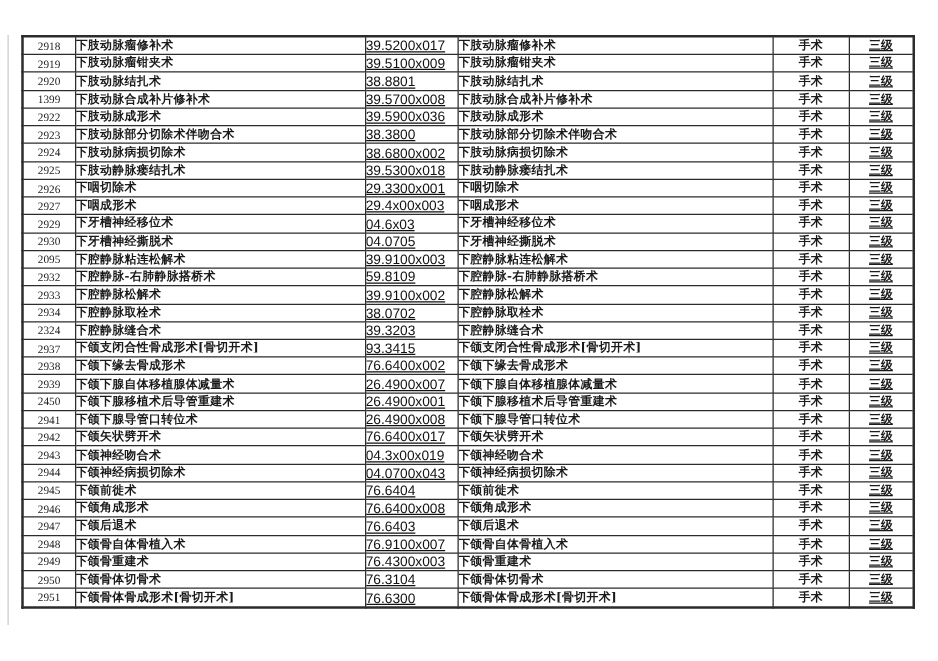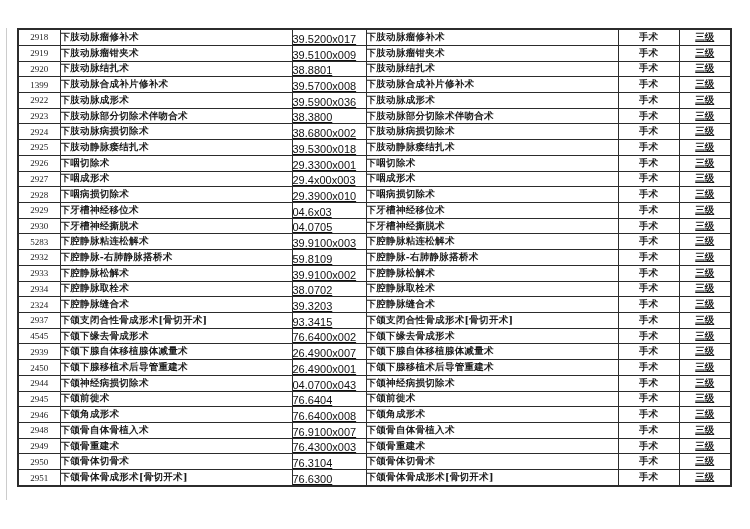--- a/index.html
+++ b/index.html
@@ -164,45 +164,37 @@
   </tr>
       <tr>
     <td class="c-no">2927</td>
     <td class="c-name">下咽成形术</td>
     <td class="c-code">29.4x00x003</td>
     <td class="c-name">下咽成形术</td>
     <td class="c-cat">手术</td>
     <td class="c-lvl"><span class="lvl-text">三级</span></td>
   </tr>
       <tr>
-    <td class="c-no">2928</td>
-    <td class="c-name">下咽病损切除术</td>
-    <td class="c-code">29.3900x010</td>
-    <td class="c-name">下咽病损切除术</td>
-    <td class="c-cat">手术</td>
-    <td class="c-lvl"><span class="lvl-text">三级</span></td>
-  </tr>
-      <tr>
     <td class="c-no">2929</td>
     <td class="c-name">下牙槽神经移位术</td>
     <td class="c-code">04.6x03</td>
     <td class="c-name">下牙槽神经移位术</td>
     <td class="c-cat">手术</td>
     <td class="c-lvl"><span class="lvl-text">三级</span></td>
   </tr>
       <tr>
     <td class="c-no">2930</td>
     <td class="c-name">下牙槽神经撕脱术</td>
     <td class="c-code">04.0705</td>
     <td class="c-name">下牙槽神经撕脱术</td>
     <td class="c-cat">手术</td>
     <td class="c-lvl"><span class="lvl-text">三级</span></td>
   </tr>
       <tr>
-    <td class="c-no">5283</td>
+    <td class="c-no">2095</td>
     <td class="c-name">下腔静脉粘连松解术</td>
     <td class="c-code">39.9100x003</td>
     <td class="c-name">下腔静脉粘连松解术</td>
     <td class="c-cat">手术</td>
     <td class="c-lvl"><span class="lvl-text">三级</span></td>
   </tr>
       <tr>
     <td class="c-no">2932</td>
     <td class="c-name">下腔静脉-右肺静脉搭桥术</td>
     <td class="c-code">59.8109</td>
@@ -236,21 +228,21 @@
   </tr>
       <tr>
     <td class="c-no">2937</td>
     <td class="c-name">下颌支闭合性骨成形术[骨切开术]</td>
     <td class="c-code">93.3415</td>
     <td class="c-name">下颌支闭合性骨成形术[骨切开术]</td>
     <td class="c-cat">手术</td>
     <td class="c-lvl"><span class="lvl-text">三级</span></td>
   </tr>
       <tr>
-    <td class="c-no">4545</td>
+    <td class="c-no">2938</td>
     <td class="c-name">下颌下缘去骨成形术</td>
     <td class="c-code">76.6400x002</td>
     <td class="c-name">下颌下缘去骨成形术</td>
     <td class="c-cat">手术</td>
     <td class="c-lvl"><span class="lvl-text">三级</span></td>
   </tr>
       <tr>
     <td class="c-no">2939</td>
     <td class="c-name">下颌下腺自体移植腺体减量术</td>
     <td class="c-code">26.4900x007</td>
@@ -260,20 +252,44 @@
   </tr>
       <tr>
     <td class="c-no">2450</td>
     <td class="c-name">下颌下腺移植术后导管重建术</td>
     <td class="c-code">26.4900x001</td>
     <td class="c-name">下颌下腺移植术后导管重建术</td>
     <td class="c-cat">手术</td>
     <td class="c-lvl"><span class="lvl-text">三级</span></td>
   </tr>
       <tr>
+    <td class="c-no">2941</td>
+    <td class="c-name">下颌下腺导管口转位术</td>
+    <td class="c-code">26.4900x008</td>
+    <td class="c-name">下颌下腺导管口转位术</td>
+    <td class="c-cat">手术</td>
+    <td class="c-lvl"><span class="lvl-text">三级</span></td>
+  </tr>
+      <tr>
+    <td class="c-no">2942</td>
+    <td class="c-name">下颌矢状劈开术</td>
+    <td class="c-code">76.6400x017</td>
+    <td class="c-name">下颌矢状劈开术</td>
+    <td class="c-cat">手术</td>
+    <td class="c-lvl"><span class="lvl-text">三级</span></td>
+  </tr>
+      <tr>
+    <td class="c-no">2943</td>
+    <td class="c-name">下颌神经吻合术</td>
+    <td class="c-code">04.3x00x019</td>
+    <td class="c-name">下颌神经吻合术</td>
+    <td class="c-cat">手术</td>
+    <td class="c-lvl"><span class="lvl-text">三级</span></td>
+  </tr>
+      <tr>
     <td class="c-no">2944</td>
     <td class="c-name">下颌神经病损切除术</td>
     <td class="c-code">04.0700x043</td>
     <td class="c-name">下颌神经病损切除术</td>
     <td class="c-cat">手术</td>
     <td class="c-lvl"><span class="lvl-text">三级</span></td>
   </tr>
       <tr>
     <td class="c-no">2945</td>
     <td class="c-name">下颌前徙术</td>
@@ -284,20 +300,28 @@
   </tr>
       <tr>
     <td class="c-no">2946</td>
     <td class="c-name">下颌角成形术</td>
     <td class="c-code">76.6400x008</td>
     <td class="c-name">下颌角成形术</td>
     <td class="c-cat">手术</td>
     <td class="c-lvl"><span class="lvl-text">三级</span></td>
   </tr>
       <tr>
+    <td class="c-no">2947</td>
+    <td class="c-name">下颌后退术</td>
+    <td class="c-code">76.6403</td>
+    <td class="c-name">下颌后退术</td>
+    <td class="c-cat">手术</td>
+    <td class="c-lvl"><span class="lvl-text">三级</span></td>
+  </tr>
+      <tr>
     <td class="c-no">2948</td>
     <td class="c-name">下颌骨自体骨植入术</td>
     <td class="c-code">76.9100x007</td>
     <td class="c-name">下颌骨自体骨植入术</td>
     <td class="c-cat">手术</td>
     <td class="c-lvl"><span class="lvl-text">三级</span></td>
   </tr>
       <tr>
     <td class="c-no">2949</td>
     <td class="c-name">下颌骨重建术</td>

